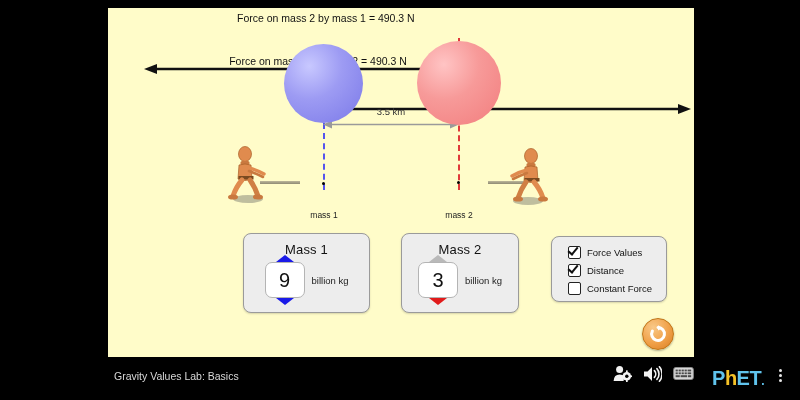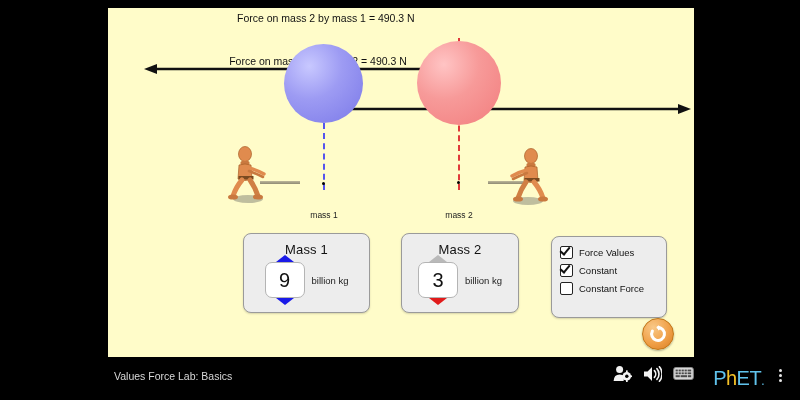--- a/index.html
+++ b/index.html
@@ -115,24 +115,24 @@
   .spin-up   { top: -8px;  border-left: 9px solid transparent; border-right: 9px solid transparent; }
   .spin-down { bottom: -8px; border-left: 9px solid transparent; border-right: 9px solid transparent; }
   .spin-up.blue    { border-bottom: 7px solid #1A1AE8; }
   .spin-down.blue  { border-top: 7px solid #1A1AE8; }
   .spin-up.gray    { border-bottom: 7px solid #B9B9B9; }
   .spin-down.red   { border-top: 7px solid #E11B1B; }
   .units { font-size: 9.5px; color: #222; text-align: center; }
 
   
   #checkbox-panel {
-    position: absolute; left: 443px; top: 228px; width: 116px; height: 82px;
+    position: absolute; left: 443px; top: 228px; width: 116px; height: 66px;
     background: #EDEDED; border: 1px solid #9A9A9A; border-radius: 8px;
     box-shadow: 0 1px 2px rgba(0,0,0,0.16);
-    padding: 6px 0 0 8px; box-sizing: border-box;
+    padding: 6px 0 0 16px; box-sizing: border-box;
   }
   .cb-row { display: flex; align-items: center; gap: 6px; height: 18px; }
   .cb-box {
     width: 11px; height: 11px; background: #FFF;
     border: 1.4px solid #222; border-radius: 2px;
     position: relative; flex: none;
   }
   .cb-box.checked::after {
     content: ""; position: absolute;
     left: 1px; top: -2px; width: 4px; height: 8px;
@@ -160,21 +160,21 @@
     position: absolute; left: 114px; top: 13px;
     font-size: 10.5px; color: #D8D8D8;
   }
   #nav-icons {
     position: absolute; right: 106px; top: 8px;
     display: flex; align-items: center; gap: 11px;
   }
   .nav-icon { display: flex; align-items: center; }
   #phet-logo {
     position: absolute; right: 36px; top: 8px;
-    font-size: 20px; font-weight: normal; letter-spacing: -0.5px;
+    font-size: 20px; font-weight: bold; letter-spacing: -0.5px;
     line-height: 26px;
   }
   .logo-cyan { color: #60C3EC; }
   .logo-gold { color: #F5C227; }
   .logo-dot { color: #60C3EC; font-size: 12px; }
   #kebab {
     position: absolute; right: 18px; top: 12px;
     display: flex; flex-direction: column; gap: 2px;
   }
   #kebab span { width: 3px; height: 3px; background: #E6E6E6; border-radius: 50%; }
@@ -196,20 +196,28 @@
     </svg>
 
     <svg class="arrow-svg" id="arrow-1-svg" width="340" height="12">
       <line x1="0" y1="6" x2="330" y2="6" stroke="#111" stroke-width="2.6"></line>
       <polygon points="340,6 327,1 327,11" fill="#111"></polygon>
     </svg>
 
     <div class="dashed-line" id="dash-blue"></div>
     <div class="dashed-line" id="dash-red"></div>
 
+    <div id="distance-group">
+      <div id="distance-label">3.5 km</div>
+      <svg id="distance-arrow" width="136" height="11">
+        <line x1="6" y1="5.5" x2="130" y2="5.5" stroke="#9A9A9A" stroke-width="1.4"></line>
+        <polygon points="0,5.5 9,1.5 9,9.5" fill="#9A9A9A"></polygon>
+        <polygon points="136,5.5 127,1.5 127,9.5" fill="#9A9A9A"></polygon>
+      </svg>
+    </div>
 
     <div class="rope" id="rope-1"></div>
     <div class="rope" id="rope-2"></div>
 
     <svg class="puller" id="puller-1" width="40" height="58">
       <ellipse cx="22" cy="54" rx="15" ry="4" fill="#8a8a7a" opacity="0.55"></ellipse>
       <ellipse cx="19" cy="9" rx="6.5" ry="7.5" fill="#E08B4E" stroke="#A85E26" stroke-width="0.7"></ellipse>
       <rect x="14.5" y="16" width="9" height="4" rx="1.6" fill="#C9793F"></rect>
       <path d="M13 20 q6 -2 12 0 l1 14 q-7 3 -14 0 z" fill="#E08B4E" stroke="#A85E26" stroke-width="0.7"></path>
       <rect x="12.5" y="31" width="15" height="3.5" fill="#7A4A20"></rect>
@@ -267,40 +275,40 @@
       </div>
     </div>
 
     <div id="checkbox-panel">
       <div class="cb-row">
         <span class="cb-box checked"></span>
         <span class="cb-label">Force Values</span>
       </div>
       <div class="cb-row">
         <span class="cb-box checked"></span>
-        <span class="cb-label">Constant</span>
+        <span class="cb-label">Distance</span>
       </div>
       <div class="cb-row">
         <span class="cb-box"></span>
         <span class="cb-label">Constant Force</span>
       </div>
     </div>
 
     <div id="reset-all">
       <svg width="18" height="18" viewBox="0 0 18 18">
         <path d="M9 2.6 A6.4 6.4 0 1 1 3.4 6.0" fill="none" stroke="#FFF" stroke-width="3" stroke-linecap="round"></path>
         <polygon points="9,0.2 9,5.6 13.4,2.9" fill="#FFF"></polygon>
       </svg>
     </div>
 
   </div>
 
   <div id="nav-bar">
 
-    <div id="sim-name">Values Force Lab: Basics</div>
+    <div id="sim-name">Gravity Values Lab: Basics</div>
 
     <div id="nav-icons">
 
       <span class="nav-icon">
         <svg width="19" height="17" viewBox="0 0 19 17">
           <circle cx="6.6" cy="4.4" r="3.5" fill="#F2F2F2"></circle>
           <path d="M0.6 16 q0.4 -6.4 6 -6.4 q3 0 4.6 1.9 l-0.6 4.5 z" fill="#F2F2F2"></path>
           <circle cx="13.8" cy="11.2" r="4.3" fill="#F2F2F2"></circle>
           <circle cx="13.8" cy="11.2" r="1.7" fill="#000"></circle>
           <g fill="#F2F2F2">

